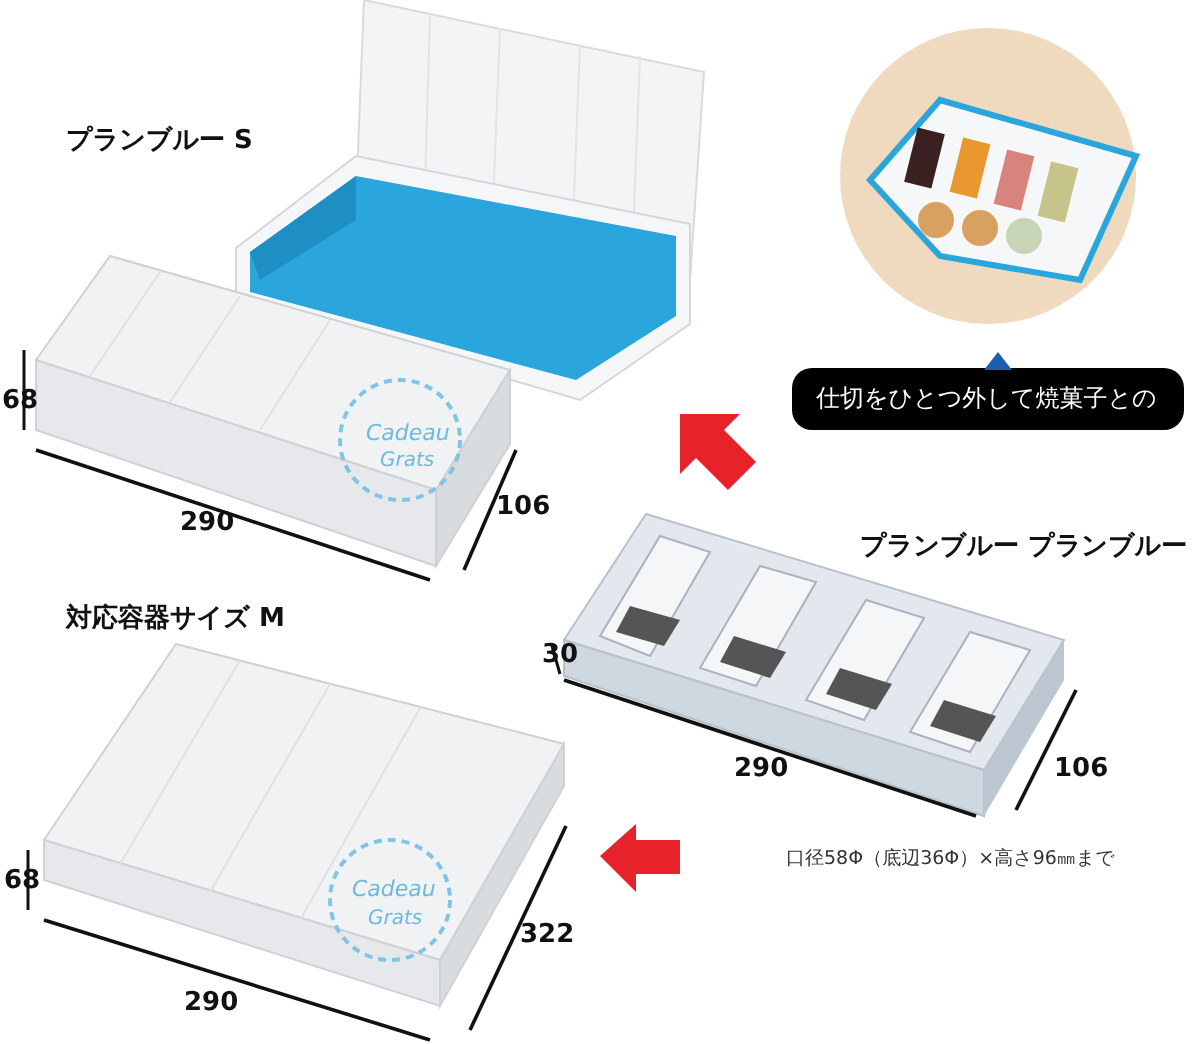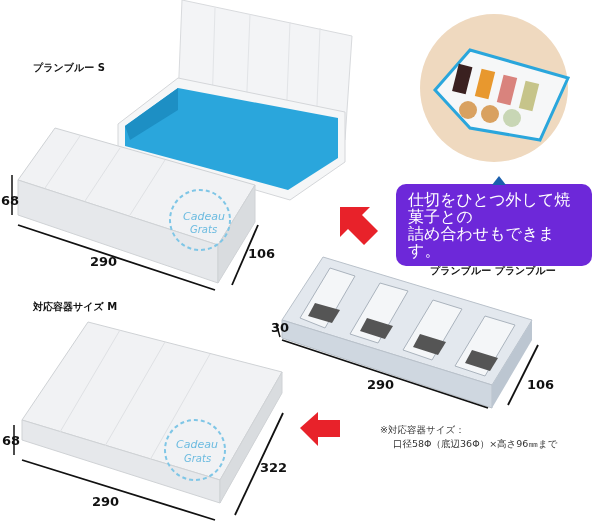--- a/index.html
+++ b/index.html
@@ -1,21 +1,21 @@
 <!DOCTYPE html>
 <html><head>
 <meta charset="utf-8">
 <style>
   html, body { margin:0; padding:0; background:#fff; }
   body { width:600px; height:522px; position:relative; overflow:hidden;
          font-family:"DejaVu Sans", sans-serif; color:#111; }
   .abs { position:absolute; }
-  .label { font-weight:bold; font-size:10px; white-space:nowrap; }
+  .label { font-weight:bold; font-size:13px; white-space:nowrap; }
   .dim { font-weight:bold; font-size:13px; }
-  .bubble { background:#6d28d9; color:#fff; border-radius:10px; font-size:16px;
+  .bubble { background:#000000; color:#fff; border-radius:10px; font-size:12px;
             line-height:17px; padding:7px 12px; }
   .bubble:before { content:""; position:absolute; left:96px; top:-8px;
             border-left:7px solid transparent; border-right:7px solid transparent;
             border-bottom:9px solid #1b5fae; }
   .note { font-size:9.5px; line-height:14px; color:#333; white-space:nowrap; }
   svg { position:absolute; overflow:visible; }
 </style>
 </head>
 <body>
 
@@ -62,21 +62,20 @@
   <rect x="478" y="70" width="14" height="28" fill="#e8982e" transform="rotate(14 485 84)"></rect>
   <rect x="500" y="76" width="14" height="28" fill="#d9837d" transform="rotate(14 507 90)"></rect>
   <rect x="522" y="82" width="14" height="28" fill="#c6c48a" transform="rotate(14 529 96)"></rect>
   <circle cx="468" cy="110" r="9" fill="#d9a160"></circle>
   <circle cx="490" cy="114" r="9" fill="#d9a160"></circle>
   <circle cx="512" cy="118" r="9" fill="#c8d6b5"></circle>
 </svg>
 
 <div class="abs bubble" style="left:396px;top:184px;width:172px;">
   <div>仕切をひとつ外して焼菓子との</div>
-  <div>詰め合わせもできます。</div>
 </div>
 
 <svg width="60" height="60" style="left:338px;top:205px;">
   <polygon points="2,2 32,2 24,10 40,26 26,40 10,24 2,32" fill="#e8222a"></polygon>
 </svg>
 <svg width="60" height="60" style="left:298px;top:410px;">
   <polygon points="2,18 20,2 20,10 42,10 42,27 20,27 20,36" fill="#e8222a"></polygon>
 </svg>
 
 <svg width="600" height="522" style="left:0;top:0;">
@@ -93,21 +92,20 @@
   <polygon points="472,350 498,358 490,371 465,363" fill="#555"></polygon>
   <line x1="276" y1="323" x2="280" y2="337" stroke="#111" stroke-width="1.5"></line>
   <line x1="282" y1="340" x2="488" y2="408" stroke="#111" stroke-width="1.8"></line>
   <line x1="508" y1="405" x2="538" y2="345" stroke="#111" stroke-width="1.8"></line>
 </svg>
 <div class="abs dim" style="left:271px;top:320px;">30</div>
 <div class="abs dim" style="left:367px;top:377px;">290</div>
 <div class="abs dim" style="left:527px;top:377px;">106</div>
 
 <div class="abs note" style="left:380px;top:423px;">
-  <div>※対応容器サイズ：</div>
   <div style="padding-left:13px;text-align:right;">口径58Φ（底辺36Φ）×高さ96㎜まで</div>
 </div>
 
 <svg width="600" height="522" style="left:0;top:0;">
   <polygon points="22,420 88,322 282,372 220,480" fill="#f1f2f4" stroke="#cfd2d5"></polygon>
   <polygon points="22,420 220,480 220,503 22,440" fill="#e6e8eb" stroke="#cfd2d5"></polygon>
   <polygon points="220,480 282,372 282,393 220,503" fill="#d9dcdf" stroke="#cfd2d5"></polygon>
   <line x1="120" y1="330" x2="60" y2="432" stroke="#dfe1e4"></line>
   <line x1="165" y1="342" x2="105" y2="446" stroke="#dfe1e4"></line>
   <line x1="210" y1="354" x2="150" y2="460" stroke="#dfe1e4"></line>

